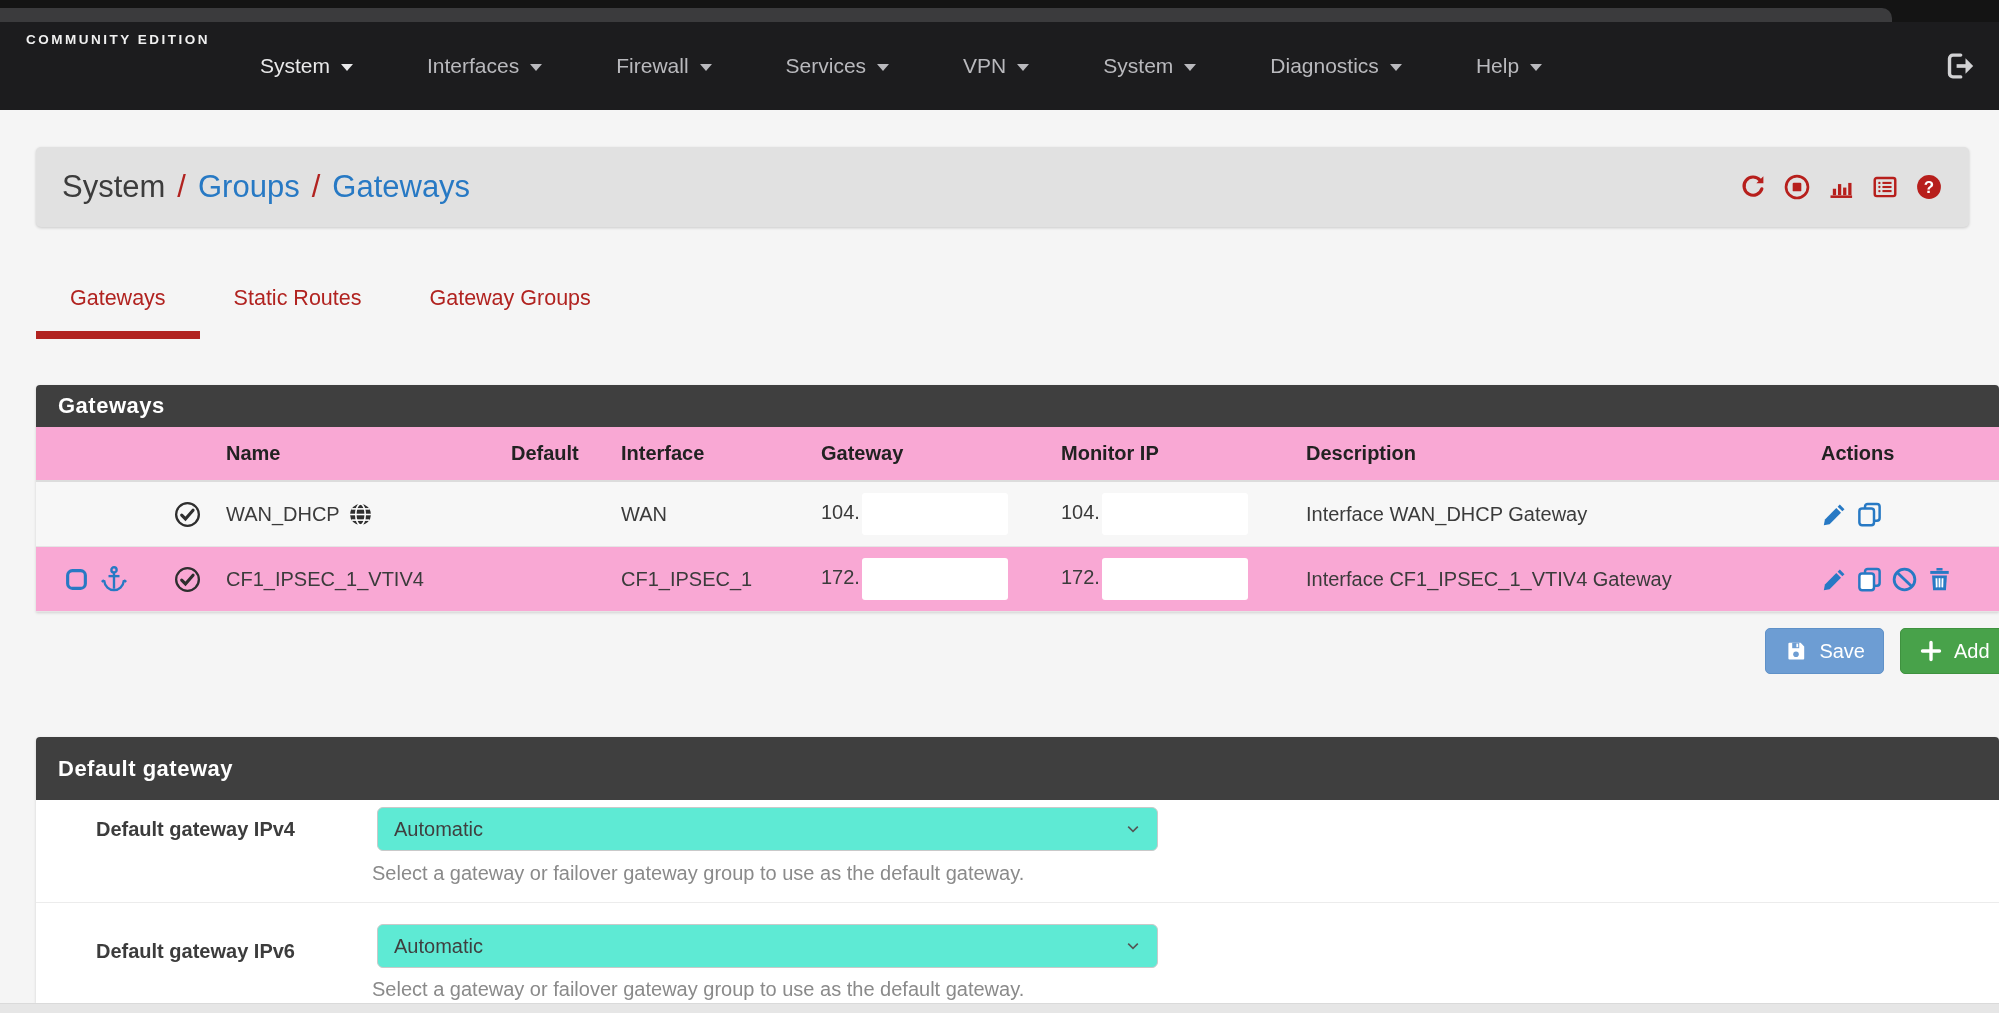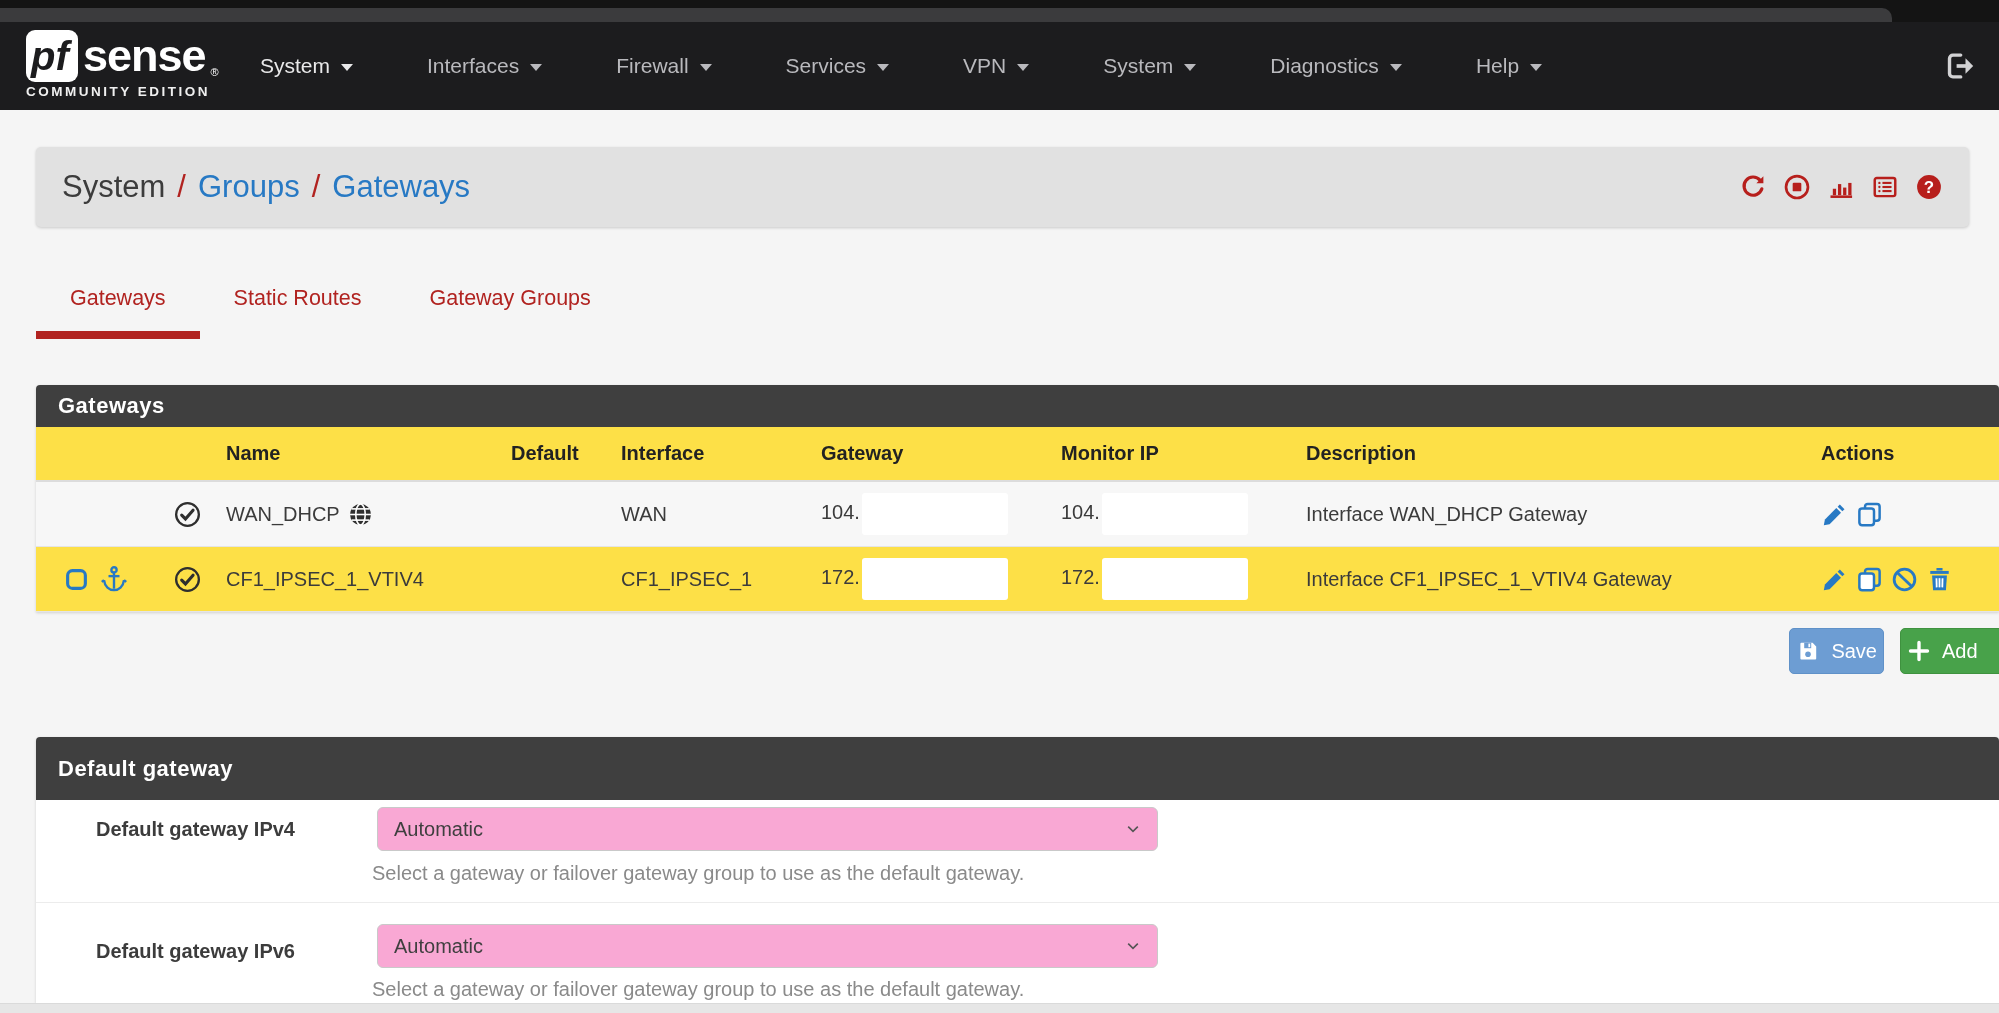--- a/index.html
+++ b/index.html
@@ -41,66 +41,61 @@
   .tab{font-size:21.5px;color:#b12320;padding:16px 34px 20px;cursor:pointer;white-space:nowrap;}
   .tab.active{border-bottom:8px solid #b12320;}
   
   .panel{position:absolute;left:36px;right:0;background:#fff;box-shadow:0 1px 3px rgba(0,0,0,.15);border-radius:4px 4px 0 0;}
   .panel-gateways{top:385px;}
   .panel-default-gw{top:737px;height:266px;}
   .panel-header{height:42px;background:#3f3f3f;color:#fff;font-size:22px;font-weight:bold;
     display:flex;align-items:center;padding-left:22px;border-radius:4px 4px 0 0;letter-spacing:.5px;}
   .panel-default-gw .panel-header{height:63px;}
   
-  table{width:100%;border-collapse:collapse;table-layout:fixed;background:#fde047;}
+  table{width:100%;border-collapse:collapse;table-layout:fixed;background:#f9a8d4;}
   th{font-size:20px;font-weight:bold;color:#222;text-align:left;height:54px;padding-left:10px;border-bottom:2px solid #dcdcdc;}
   td{font-size:20px;color:#3b3b3b;height:64px;padding-left:10px;border-bottom:1px solid #e5e5e5;vertical-align:middle;}
   tr.stripe td{background:#f7f7f7;}
   .cell-icons{display:flex;align-items:center;height:64px;}
   .cell-icons svg{flex:0 0 auto;}
   .status-icon{width:29px;height:29px;margin-left:auto;margin-right:14px;}
   .sel-icon{width:25px;height:25px;margin-left:18px;cursor:pointer;}
   .anchor-icon{width:30px;height:30px;margin-left:10px;cursor:pointer;}
   .name-wrap{display:flex;align-items:center;gap:7px;}
   .globe-icon{width:27px;height:27px;}
   .redact{display:inline-block;width:146px;height:42px;background:#fff;border-radius:3px;vertical-align:middle;margin-left:2px;}
   .actions-wrap{display:flex;align-items:center;gap:8px;}
   .actions-wrap svg{width:27px;height:27px;cursor:pointer;}
   
   .btn{position:absolute;top:628px;height:46px;display:flex;align-items:center;gap:11px;
-    font-size:20px;color:#fff;border-radius:5px;padding:0 6px;cursor:pointer;white-space:nowrap;}
+    font-size:20px;color:#fff;border-radius:5px;padding:0 18px;cursor:pointer;white-space:nowrap;}
   .btn svg{width:24px;height:24px;}
   .btn-save{right:115px;background:#6d9dd3;border:1px solid #5f91c8;}
   .btn-add{left:1900px;width:150px;background:#48a24a;border:1px solid #3f923f;}
   
   .form-body{position:relative;height:218px;text-align:center;}
   .form-label{position:absolute;left:60px;font-size:20px;font-weight:bold;color:#3c3c3c;white-space:nowrap;}
-  .select{position:absolute;left:341px;width:781px;height:44px;border:1.5px solid #c9c9c9;border-radius:6px;background:#f9a8d4;
+  .select{position:absolute;left:341px;width:781px;height:44px;border:1.5px solid #c9c9c9;border-radius:6px;background:#5eead4;
     display:flex;align-items:center;padding:0 16px;font-size:20px;color:#3f3f3f;cursor:pointer;}
   .select svg{width:16px;height:16px;margin-left:auto;}
   .form-help{position:absolute;left:336px;font-size:20px;color:#8a8a8a;white-space:nowrap;}
   .form-divider{position:absolute;left:0;right:0;top:102px;height:1px;background:#ececec;}
   .lbl1{top:18px;} .sel1{top:7px;} .help1{top:62px;}
   .lbl2{top:140px;} .sel2{top:124px;} .help2{top:178px;}
   
   .footer-strip{position:absolute;left:0;bottom:0;width:100%;height:10px;background:#e6e6e6;border-top:1px solid #dadada;}
 </style>
 </head>
 <body>
 
 <div class="browser-strip"></div>
 <div class="browser-tab"></div>
 
 <div class="navbar">
   <div class="brand">
-    <div class="brand-row">
-      <div class="brand-tile">pf</div>
-      <div class="brand-sense">sense</div>
-      <div class="brand-reg">®</div>
-    </div>
     <div class="brand-tagline">COMMUNITY EDITION</div>
   </div>
   <div class="nav-menu">
     <div class="nav-item first">
         <span>System</span>
         <span class="caret"></span>
       </div>
     <div class="nav-item">
         <span>Interfaces</span>
         <span class="caret"></span>

